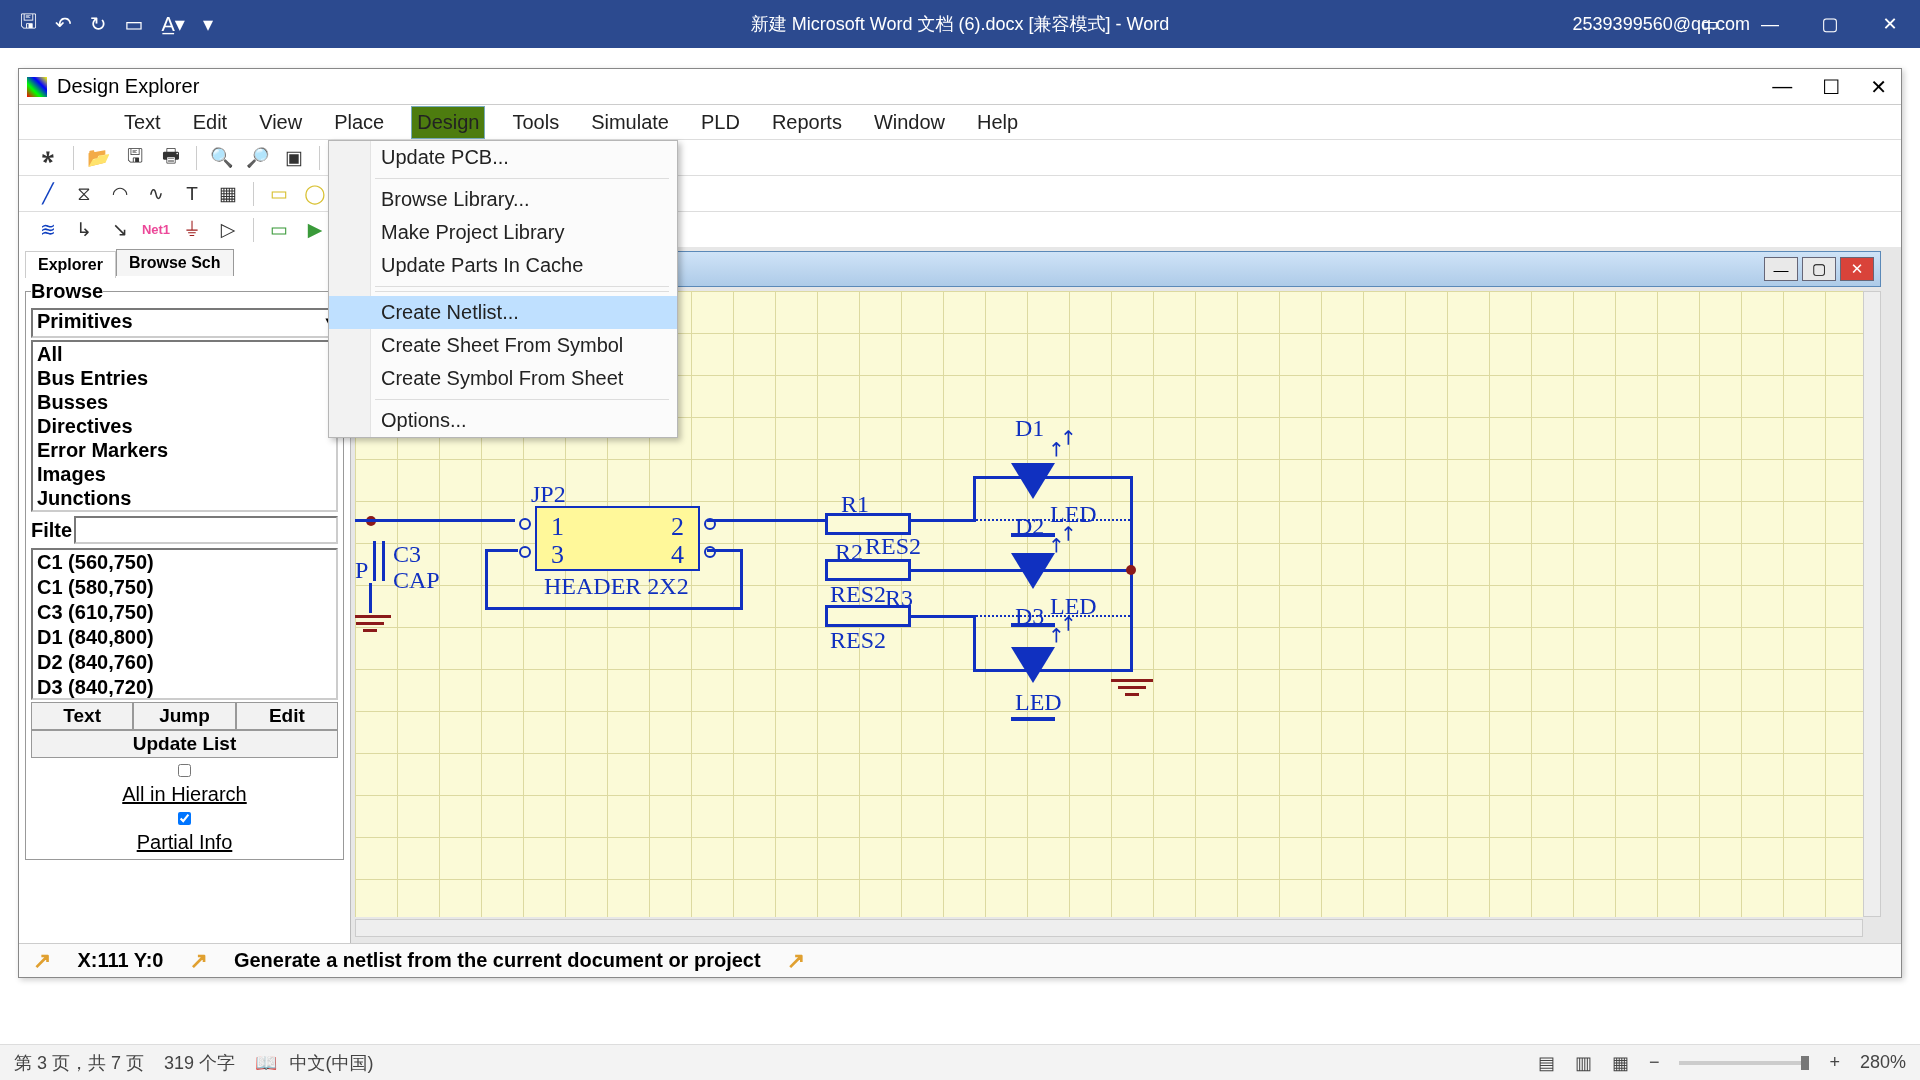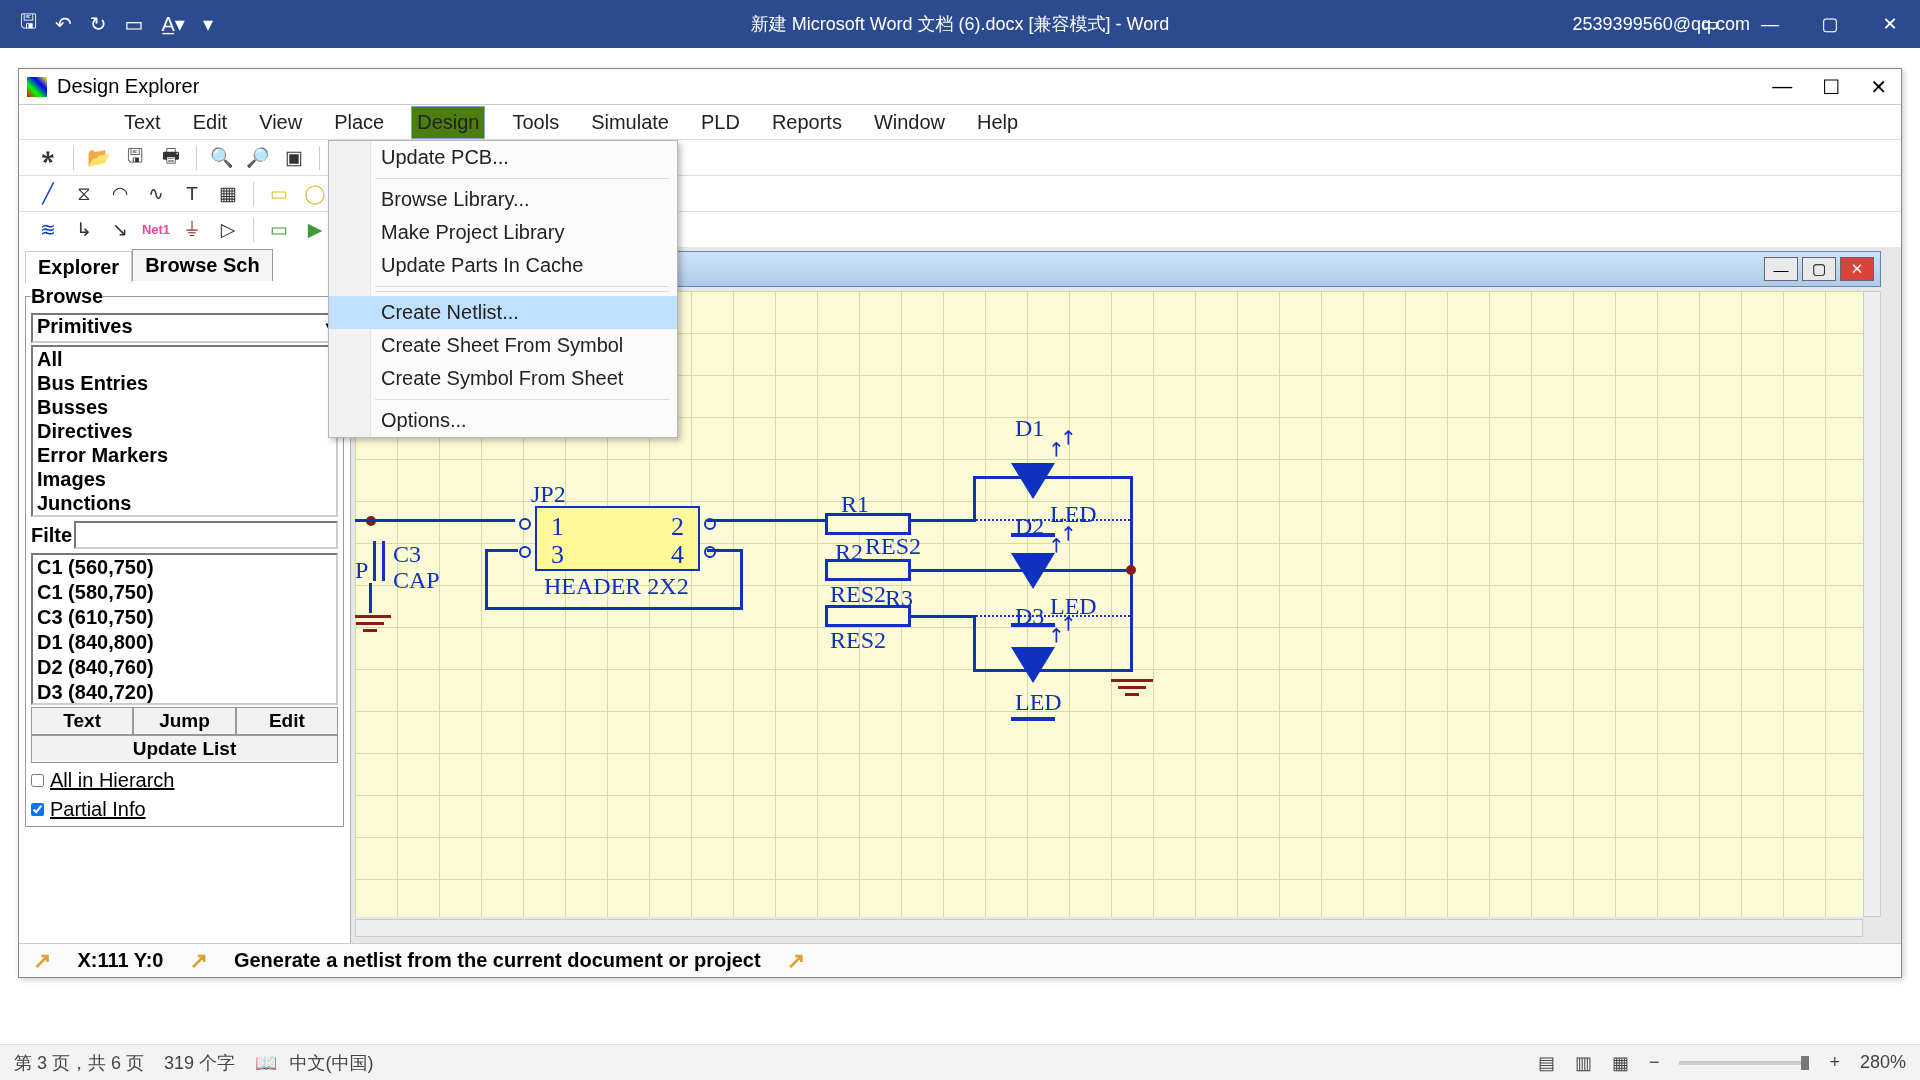--- a/index.html
+++ b/index.html
@@ -31,34 +31,34 @@
 
 
 .de-toolbar { height: 36px; border-top: 1px solid #ddd; display: flex; align-items: center; padding: 0 18px; gap: 14px; font-size: 19px; color: #333; }
 .de-toolbar .sep { width: 1px; height: 24px; background: #ccc; }
 .tb-ico { width: 22px; height: 22px; display: inline-flex; align-items: center; justify-content: center; }
 
 
 .de-body { display: flex; height: calc(100% - 36px - 34px - 36px - 36px - 36px - 34px); }
 .de-left { width: 332px; border-right: 1px solid #bbb; display: flex; flex-direction: column; padding: 2px 6px 0 6px; }
 .de-tabs { display: flex; border-bottom: 0; }
-.de-tab { padding: 4px 12px; font-size: 20px; font-weight: 700; border: 1px solid #999; border-bottom: none; background: #f5f5f5; }
+.de-tab { padding: 4px 12px; font-size: 16px; font-weight: 700; border: 1px solid #999; border-bottom: none; background: #f5f5f5; }
 .de-tab.inactive { background: #fff; border-color: #ccc; font-weight: 700; position: relative; top: 2px; }
 .browse-group { border: 1px solid #999; margin-top: 4px; padding: 5px; }
 .browse-legend { font-size: 20px; font-weight: 700; }
 .sel { width: 100%; height: 30px; font-size: 20px; font-weight: 700; border: 2px inset #ccc; padding-left: 4px; background: #fff; }
 .listbox { border: 2px inset #ccc; margin-top: 2px; height: 172px; overflow-y: scroll; font-size: 20px; font-weight: 700; line-height: 24px; padding-left: 4px; }
 .filter-row { display: flex; align-items: center; margin-top: 4px; }
 .filter-row label { font-size: 20px; font-weight: 700; margin-right: 2px; }
 .filter-row input { flex: 1; height: 28px; border: 2px inset #ccc; font-size: 18px; }
 .listbox2 { border: 2px inset #ccc; margin-top: 4px; height: 152px; overflow-y: scroll; font-size: 20px; font-weight: 700; line-height: 25px; padding-left: 4px; }
 .btn-row { display: flex; margin-top: 2px; }
 .btn-row button, .btn-wide { flex: 1; height: 28px; font-size: 19px; font-weight: 700; border: 1px solid #999; background: #f2f2f2; }
 .btn-wide { width: 100%; margin-top: 0; }
-.chk { font-size: 20px; margin-top: 6px; display: flex; align-items: center; gap: 6px; }
+.chk { font-size: 20px; margin-top: 6px; display: flex; align-items: center; gap: 6px; flex-direction: column; }
 
 
 .de-canvas-wrap { flex: 1; position: relative; background: #e7e7e7; }
 .doc-titlebar { position: absolute; left: 4px; right: 20px; top: 4px; height: 36px; background: linear-gradient(#cfe3f7,#aecbe8); border: 1px solid #5b89b8; display: flex; align-items: center; }
 .doc-tab { margin-left: 10px; padding: 4px 14px; background: #f9f9f0; border: 1px solid #999; font-size: 20px; font-weight: 700; }
 .doc-winbtns { position: absolute; right: 6px; display: flex; gap: 4px; }
 .doc-winbtns span { width: 34px; height: 24px; border: 1px solid #667; background: #e9e9e9; display: inline-flex; align-items: center; justify-content: center; font-size: 15px; }
 .doc-winbtns .close { background: #d9433a; color: #fff; }
 .grid { position: absolute; left: 4px; right: 38px; top: 44px; bottom: 26px; background-color: #fbfad7;
   background-image: linear-gradient(#dcd9a0 1px, transparent 1px), linear-gradient(90deg,#dcd9a0 1px, transparent 1px);
@@ -360,21 +360,21 @@
   <div class="divider"></div>
   <div class="divider"></div>
   <div class="item hl">Create Netlist...</div>
   <div class="item">Create Sheet From Symbol</div>
   <div class="item">Create Symbol From Sheet</div>
   <div class="divider"></div>
   <div class="item">Options...</div>
 </div>
 
 <div class="word-status">
-  <span>第 3 页，共 6 页</span>
+  <span>第 3 页，共 7 页</span>
   <span style="margin-left:20px">319 个字</span>
   <span style="margin-left:20px">📖</span>
   <span style="margin-left:12px">中文(中国)</span>
   <div class="right">
     <span>▤</span>
     <span>▥</span>
     <span>▦</span>
     <span>−</span>
     <div class="zoom-track">
         <div class="zoom-thumb"></div>

